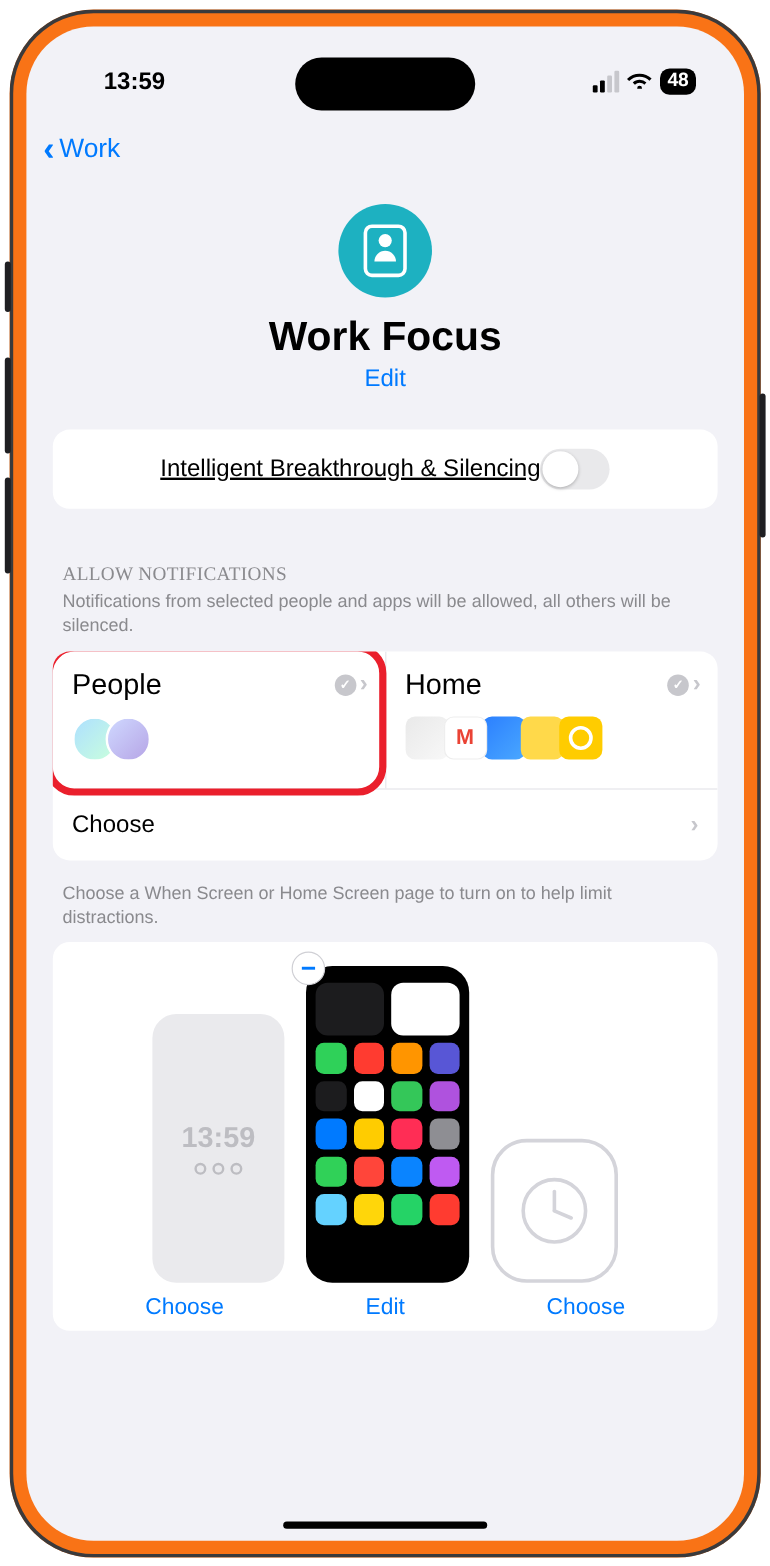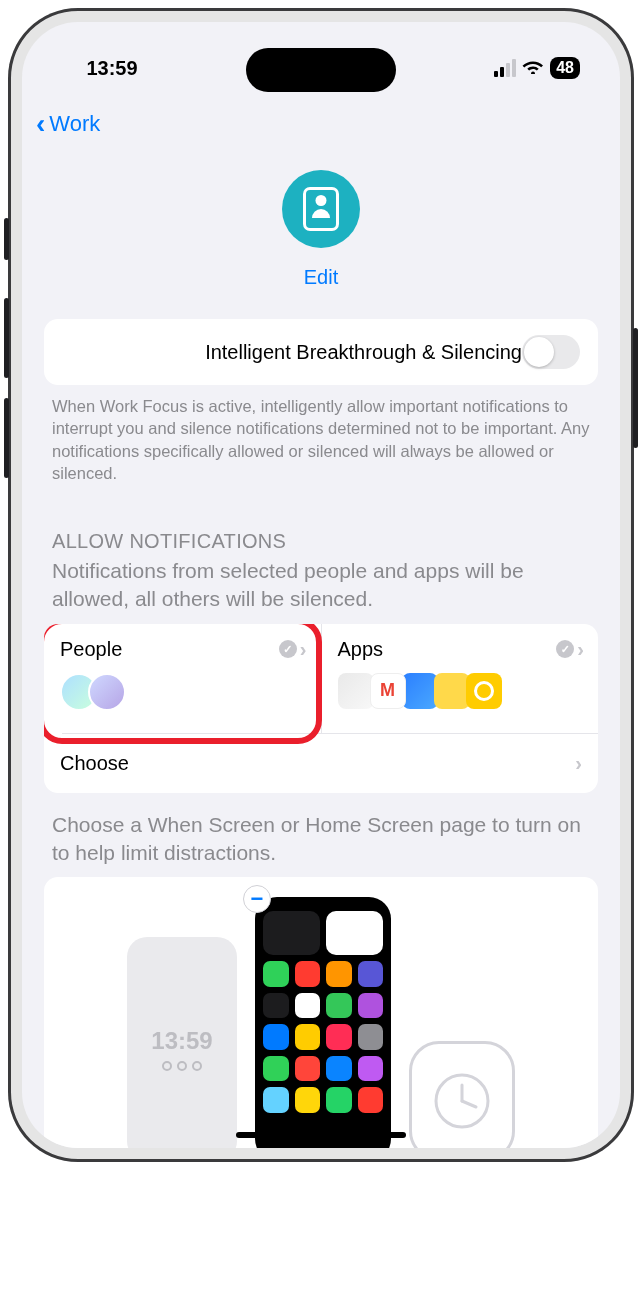--- a/index.html
+++ b/index.html
@@ -8,23 +8,23 @@
       background: #fff;
       display: flex;
       justify-content: center;
       padding: 0;
       width: 642px;
       height: 1305px;
     }
     
     .phone {
       width: 626px;
-      height: 1154px;
+      height: 1290px;
       margin: 8px auto;
-      background: #e5e5e5;
+      background: #f97316;
       border-radius: 70px;
       padding: 14px;
       position: relative;
       box-shadow: inset 0 0 0 3px #3a3a3c;
     }
     .screen {
       width: 100%;
       height: 100%;
       background: #f2f2f7;
       border-radius: 56px;
@@ -143,23 +143,24 @@
       margin: 0 22px 18px;
     }
     .card {
       background: #fff;
       border-radius: 14px;
       overflow: hidden;
     }
     .row {
       display: flex;
       align-items: center;
-      justify-content: flex-end;
+      justify-content: center;
       padding: 16px 18px;
       min-height: 58px;
+      text-decoration: underline;
     }
     .row-label { font-size: 20px; }
     .toggle {
       width: 58px; height: 34px;
       border-radius: 17px;
       background: #e9e9eb;
       position: relative;
     }
     .toggle::after {
       content: "";
@@ -171,48 +172,49 @@
       box-shadow: 0 1px 3px rgba(0,0,0,0.25);
     }
     .footer-text {
       color: #8a8a8e;
       font-size: 16.5px;
       line-height: 1.35;
       padding: 10px 8px 0 8px;
     }
     .section-header {
       color: #8a8a8e;
-      font-size: 20px;
+      font-size: 16px;
       font-weight: 500;
       padding: 28px 8px 4px 8px;
       text-transform: uppercase;
       letter-spacing: 0.3px;
+      font-family: Liberation Serif, serif;
     }
     .section-desc {
       color: #8a8a8e;
-      font-size: 21px;
+      font-size: 15px;
       line-height: 1.35;
       padding: 0 8px 10px 8px;
     }
     
     .split {
       display: flex;
     }
     .split-cell {
       flex: 1;
       padding: 14px 14px 22px 16px;
       position: relative;
     }
     .split-cell + .split-cell { border-left: 1px solid #e5e5ea; }
     .cell-top {
       display: flex;
       justify-content: space-between;
       align-items: center;
     }
-    .cell-title { font-size: 20px; }
+    .cell-title { font-size: 24px; }
     .cell-icons-right { display: flex; align-items: center; gap: 3px; color: #c7c7cc; }
     .check-seal {
       width: 18px; height: 18px; border-radius: 50%;
       background: #c7c7cc;
       display: flex; align-items: center; justify-content: center;
       color: #fff; font-size: 11px; font-weight: 700;
     }
     .chevron { font-size: 20px; color: #c7c7cc; font-weight: 600; }
     .avatars { display: flex; margin-top: 12px; }
     .avatar {
@@ -364,31 +366,31 @@
 
       <div class="navbar">
         <span class="back-arrow">‹</span>
         <span class="back-label">Work</span>
       </div>
 
       <div class="header-region">
         <div class="focus-icon-wrap">
           <div class="focus-badge-icon"></div>
         </div>
+        <div class="focus-title">Work Focus</div>
         <span class="edit-btn">Edit</span>
       </div>
 
       <div class="group">
         <div class="card">
           <div class="row">
             <span class="row-label">Intelligent Breakthrough &amp; Silencing</span>
             <div class="toggle"></div>
           </div>
         </div>
-        <div class="footer-text">When Work Focus is active, intelligently allow important notifications to interrupt you and silence notifications determined not to be important. Any notifications specifically allowed or silenced will always be allowed or silenced.</div>
       </div>
 
       <div class="group" style="position:relative;">
         <div class="section-header">ALLOW NOTIFICATIONS</div>
         <div class="section-desc">Notifications from selected people and apps will be allowed, all others will be silenced.</div>
         <div class="card" style="position:relative;">
           <div class="split">
             <div class="split-cell">
               <div class="cell-top">
                 <span class="cell-title">People</span>
@@ -397,21 +399,21 @@
                   <span class="chevron">›</span>
                 </span>
               </div>
               <div class="avatars">
                 <div class="avatar"></div>
                 <div class="avatar"></div>
               </div>
             </div>
             <div class="split-cell">
               <div class="cell-top">
-                <span class="cell-title">Apps</span>
+                <span class="cell-title">Home</span>
                 <span class="cell-icons-right">
                   <span class="check-seal">✓</span>
                   <span class="chevron">›</span>
                 </span>
               </div>
               <div class="app-icons">
                 <div class="app-icon ai1"></div>
                 <div class="app-icon ai2"></div>
                 <div class="app-icon ai3"></div>
                 <div class="app-icon ai4"></div>

